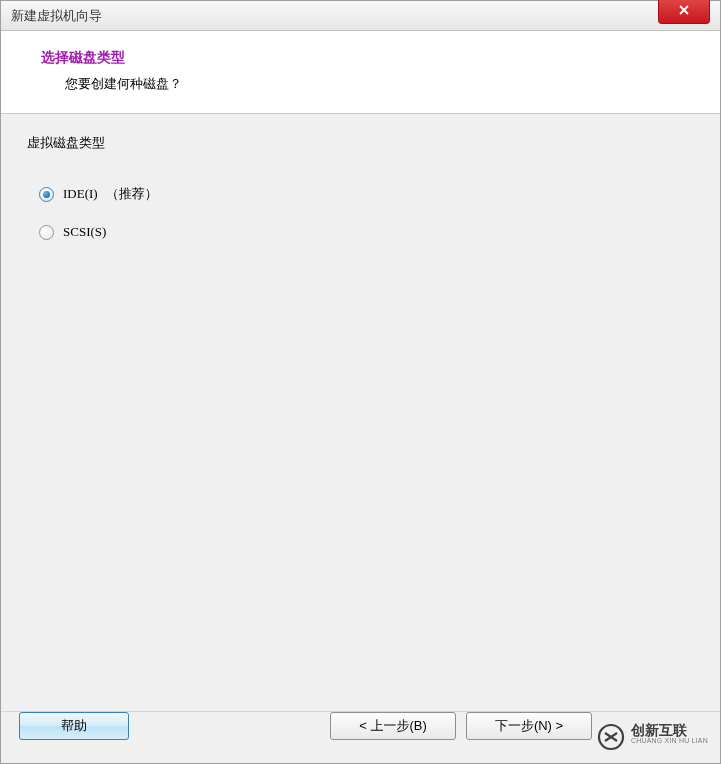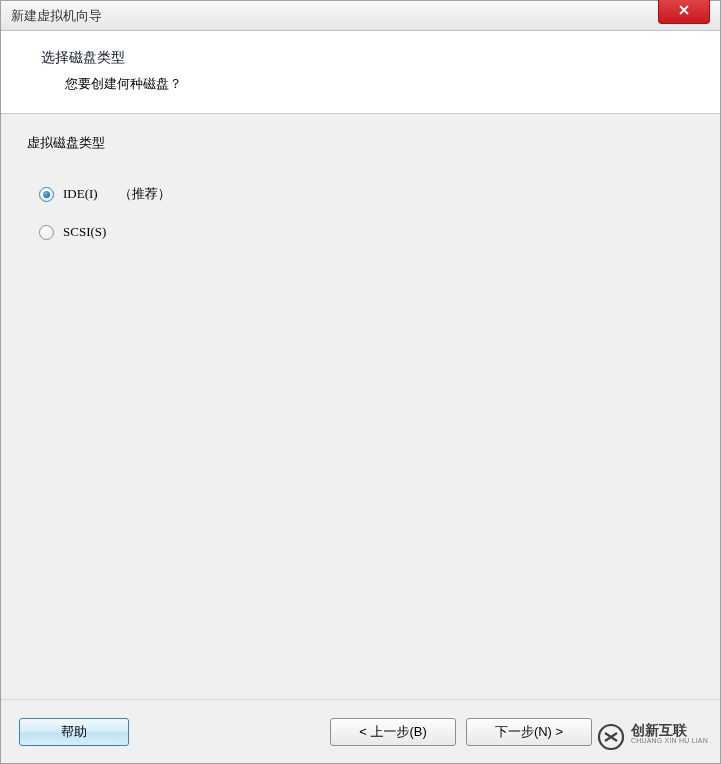--- a/index.html
+++ b/index.html
@@ -58,22 +58,22 @@
       width: 12px;
       height: 12px;
     }
     .header-panel {
       background: #fff;
       padding: 18px 20px 20px 40px;
       border-bottom: 1px solid #c8c8c8;
     }
     .header-title {
       font-size: 14px;
-      font-weight: normal;
-      color: #0f172a;
+      font-weight: bold;
+      color: #a21caf;
       margin-bottom: 8px;
     }
     .header-subtitle {
       font-size: 13px;
       color: #000;
       padding-left: 24px;
     }
     .content {
       flex: 1;
       background: #f0f0f0;
@@ -125,29 +125,29 @@
       font-size: 13px;
       color: #000;
       font-family: Liberation Serif, serif;
     }
     .radio-label.disabled {
       color: #9a9a9a;
     }
     .radio-note {
       font-size: 13px;
       color: #000;
-      margin-left: 21px;
+      margin-left: 8px;
       text-align: center;
     }
     .footer {
-      height: 64px;
+      height: 52px;
       background: #f0f0f0;
       border-top: 1px solid #d6d6d6;
       display: flex;
-      align-items: center;
+      align-items: flex-start;
       padding: 0 18px;
     }
     .footer-left {
       display: flex;
     }
     .footer-right {
       margin-left: auto;
       display: flex;
       gap: 10px;
       padding-right: 110px;

